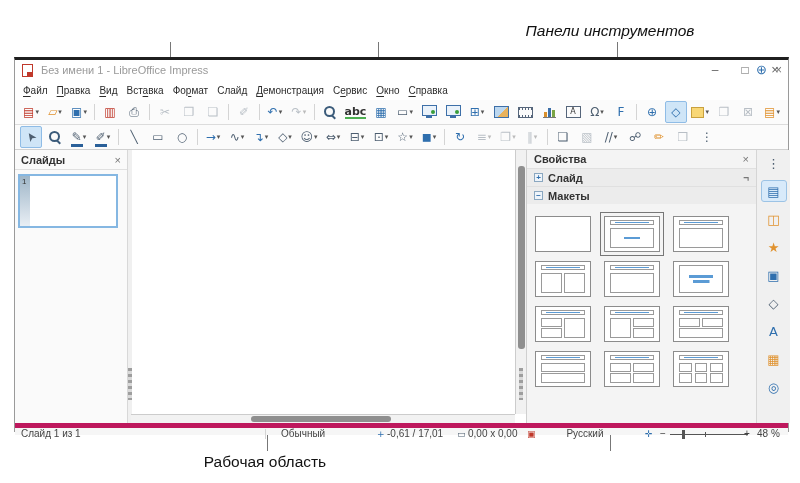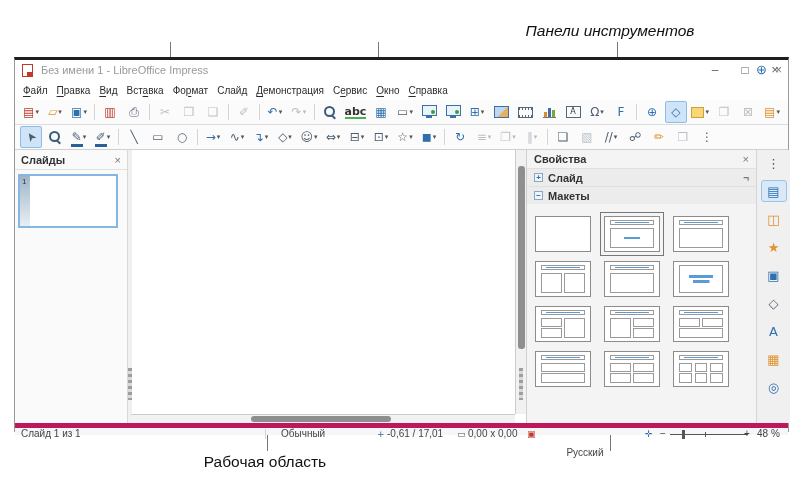--- a/index.html
+++ b/index.html
@@ -539,21 +539,21 @@
 
     <div class="statusbar">
       <span class="seg" style="left:6px;">Слайд 1 из 1</span>
       <span class="sdiv" style="left:250px;"></span>
       <span class="seg" style="left:266px;">Обычный</span>
       <span class="seg mini" style="left:362px;color:#2f6fae;">+</span>
       <span class="seg" style="left:372px;">-0,61 / 17,01</span>
       <span class="seg mini" style="left:442px;color:#4d5e70;">▭</span>
       <span class="seg" style="left:453px;">0,00 x 0,00</span>
       <span class="seg mini" style="left:512px;color:#c0392b;">▣</span>
-      <span class="seg" style="left:530px;width:80px;text-align:center;margin-top:19px;">Русский</span>
+      <span class="seg" style="left:530px;width:80px;text-align:center;">Русский</span>
       <span class="seg mini" style="left:630px;color:#2f6fae;">✛</span>
       <span class="seg" style="left:645px;width:90px;">
         <span class="seg" style="left:0;">−</span>
         <span class="slider-track"></span>
         <span class="slider-thumb"></span>
         <span class="slider-mid"></span>
         <span class="seg" style="left:84px;">+</span>
       </span>
       <span class="seg" style="left:742px;">48 %</span>
     </div>

